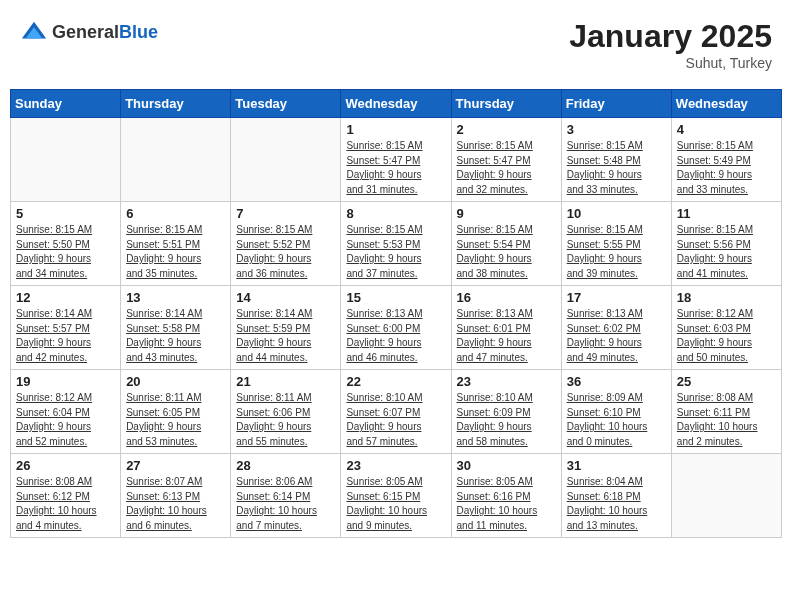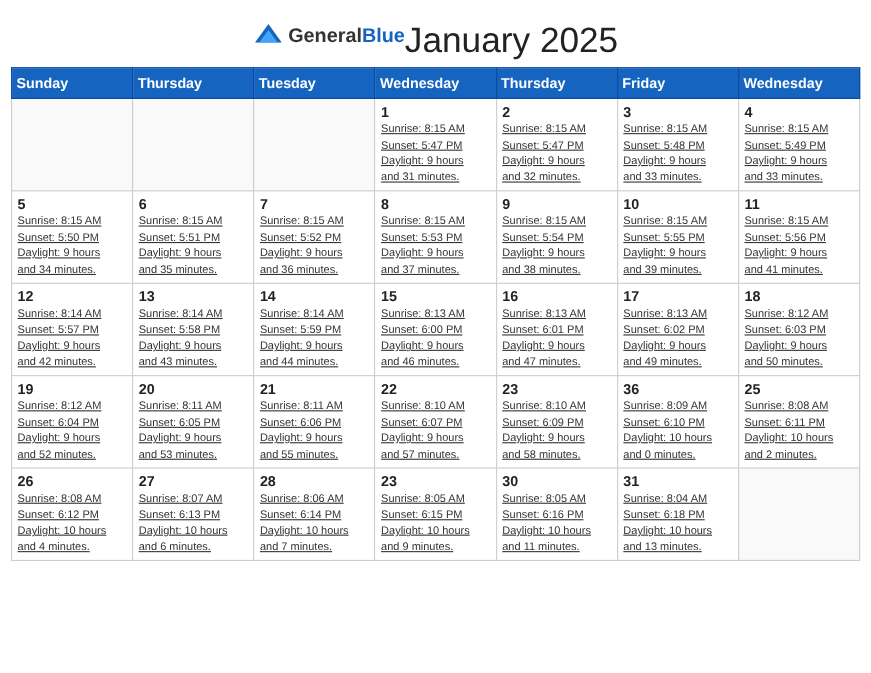--- a/index.html
+++ b/index.html
@@ -5,49 +5,49 @@
     * { box-sizing: border-box; margin: 0; padding: 0; }
     body {
       font-family: Arial, sans-serif;
       background: #fff;
       width: 792px;
       min-height: 612px;
       padding: 10px;
     }
     .header {
       display: flex;
-      justify-content: center;
+      justify-content: space-between;
       align-items: flex-start;
       padding: 8px 10px 4px 10px;
     }
     .logo {
       display: flex;
       align-items: center;
       gap: 4px;
     }
     .logo-icon {
       width: 28px;
       height: 28px;
     }
     .title-block {
       text-align: right;
     }
     .month-title {
       font-size: 32px;
-      font-weight: normal;
+      font-weight: bold;
       color: #222;
     }
     .location {
       font-size: 14px;
       color: #555;
     }
     .calendar {
       width: 100%;
       border-collapse: collapse;
-      margin-top: 2px;
+      margin-top: 14px;
     }
     .calendar th {
       background-color: #1565c0;
       color: #fff;
       font-size: 13px;
       font-weight: bold;
       padding: 6px 4px;
       text-align: left;
       border: 1px solid #0d47a1;
     }
@@ -86,20 +86,21 @@
     <svg class="logo-icon" viewBox="0 0 30 30" xmlns="http://www.w3.org/2000/svg">
       <polygon points="15,4 28,22 2,22" fill="#1565c0"></polygon>
       <polygon points="15,10 24,22 6,22" fill="#42a5f5"></polygon>
     </svg>
     <div>
       <span style="font-size:18px;font-weight:bold;color:#333;">General</span><span style="font-size:18px;font-weight:bold;color:#1565c0;">Blue</span>
     </div>
   </div>
   <div class="title-block">
     <div class="month-title">January 2025</div>
+    <div class="location">Suhut, Turkey</div>
   </div>
 </div>
 
 <table class="calendar">
   <thead>
     <tr>
     <th>Sunday</th>
         <th>Thursday</th>
         <th>Tuesday</th>
         <th>Wednesday</th>

